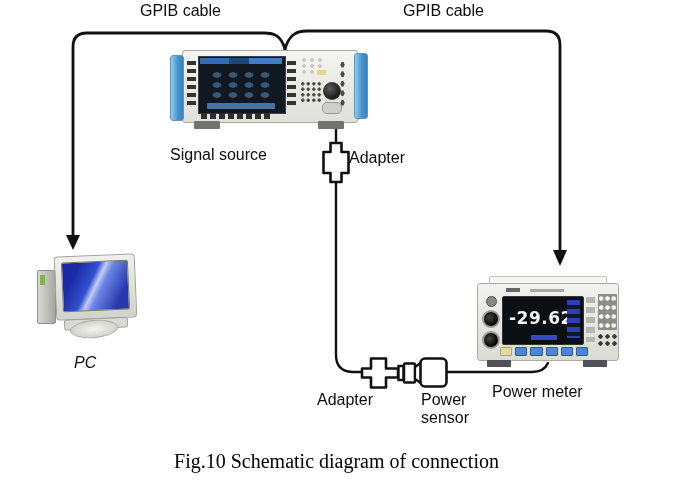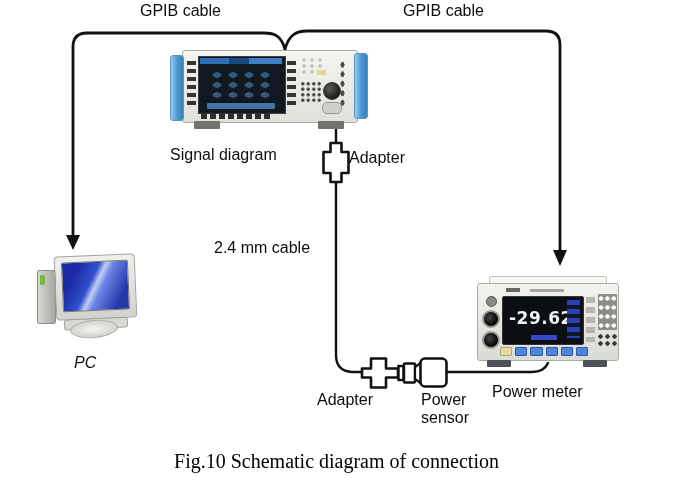--- a/index.html
+++ b/index.html
@@ -179,22 +179,21 @@
     </div>
     <div class="abs pc-base"></div>
     <div class="abs pc-mouse"></div>
     <div class="abs pc-monitor">
       <div class="abs pc-screen"></div>
     </div>
   </div>
 
   <div id="lbl-gpib-card" class="lbl">GPIB cable</div>
   <div id="lbl-gpib-cable" class="lbl">GPIB cable</div>
-  <div id="lbl-signal-source" class="lbl">Signal diagram</div>
+  <div id="lbl-signal-source" class="lbl">Signal source</div>
   <div id="lbl-adapter-top" class="lbl">Adapter</div>
-  <div id="lbl-cable24" class="lbl">2.4 mm cable</div>
   <div id="lbl-pc" class="lbl">PC</div>
   <div id="lbl-adapter-bottom" class="lbl">Adapter</div>
   <div id="lbl-power-sensor" class="lbl wrap">Power sensor</div>
   <div id="lbl-power-meter" class="lbl">Power meter</div>
   <div id="caption" class="abs">Fig.10 Schematic diagram of connection</div>
 
 </div>
 
 </body></html>

